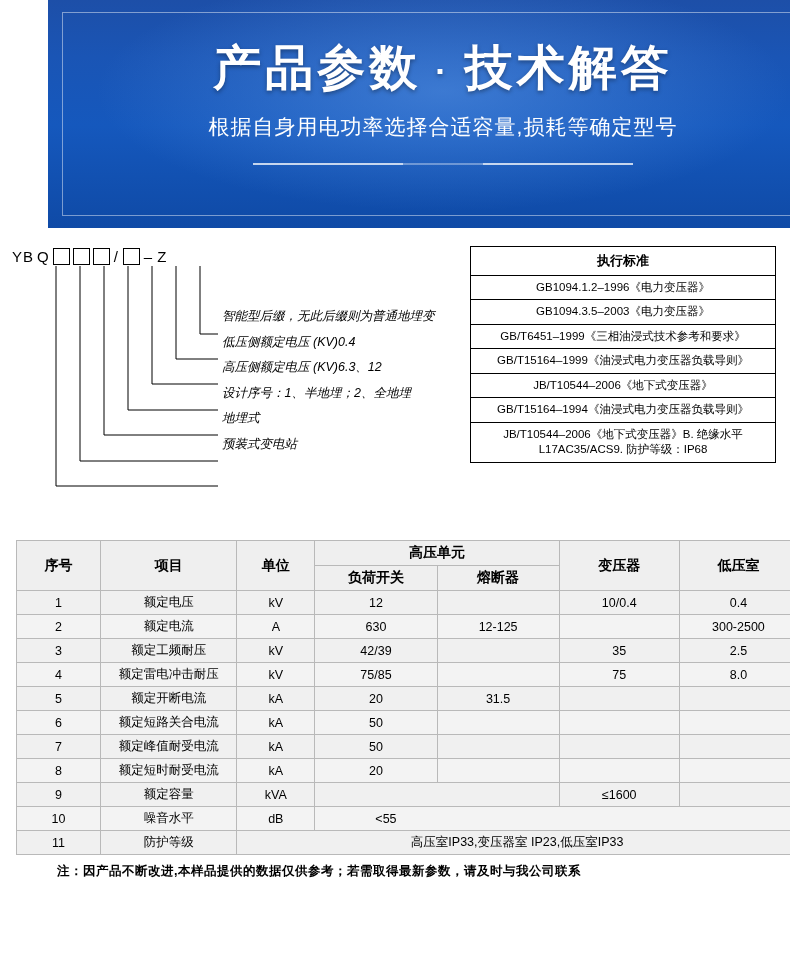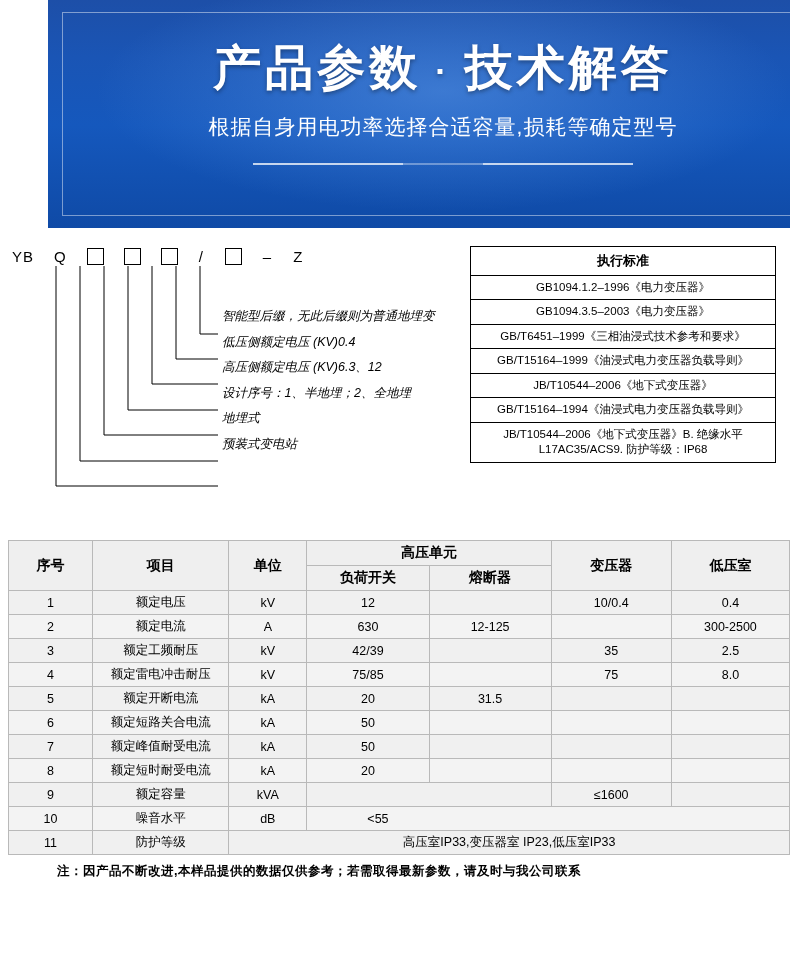--- a/index.html
+++ b/index.html
@@ -71,21 +71,21 @@
     height: 312px;
   }
 
   
   .code-box {
     position:absolute;
     left: 12px; top: 20px;
     font-size: 13px;
   }
   .code-row {
-    display:flex; align-items:center; gap:20px;
+    display:flex; align-items:center; gap:3px;
     font-size: 15px;
     letter-spacing:1px;
   }
   .code-row .ch { display:inline-block; }
   .code-row .box {
     display:inline-block;
     width: 17px; height: 17px;
     border:1px solid #000;
   }
   .code-row .slash { padding:0 1px; }
@@ -119,21 +119,21 @@
     padding: 4px 9px;
     line-height: 1.35;
     font-weight: normal;
   }
   .std-table th { font-weight: bold; font-size: 13px; padding: 5px 19px; }
 
   
   .spec-wrap {
     position: relative;
     width: 638px;
-    padding: 0 8px;
+    padding: 0 16px;
   }
   table.spec {
     width: 782px;
     margin: 0 auto;
     border-collapse: collapse;
     font-size: 12.5px;
     table-layout: fixed;
   }
   table.spec td, table.spec th {
     border: 1px solid #b9b9b9;

